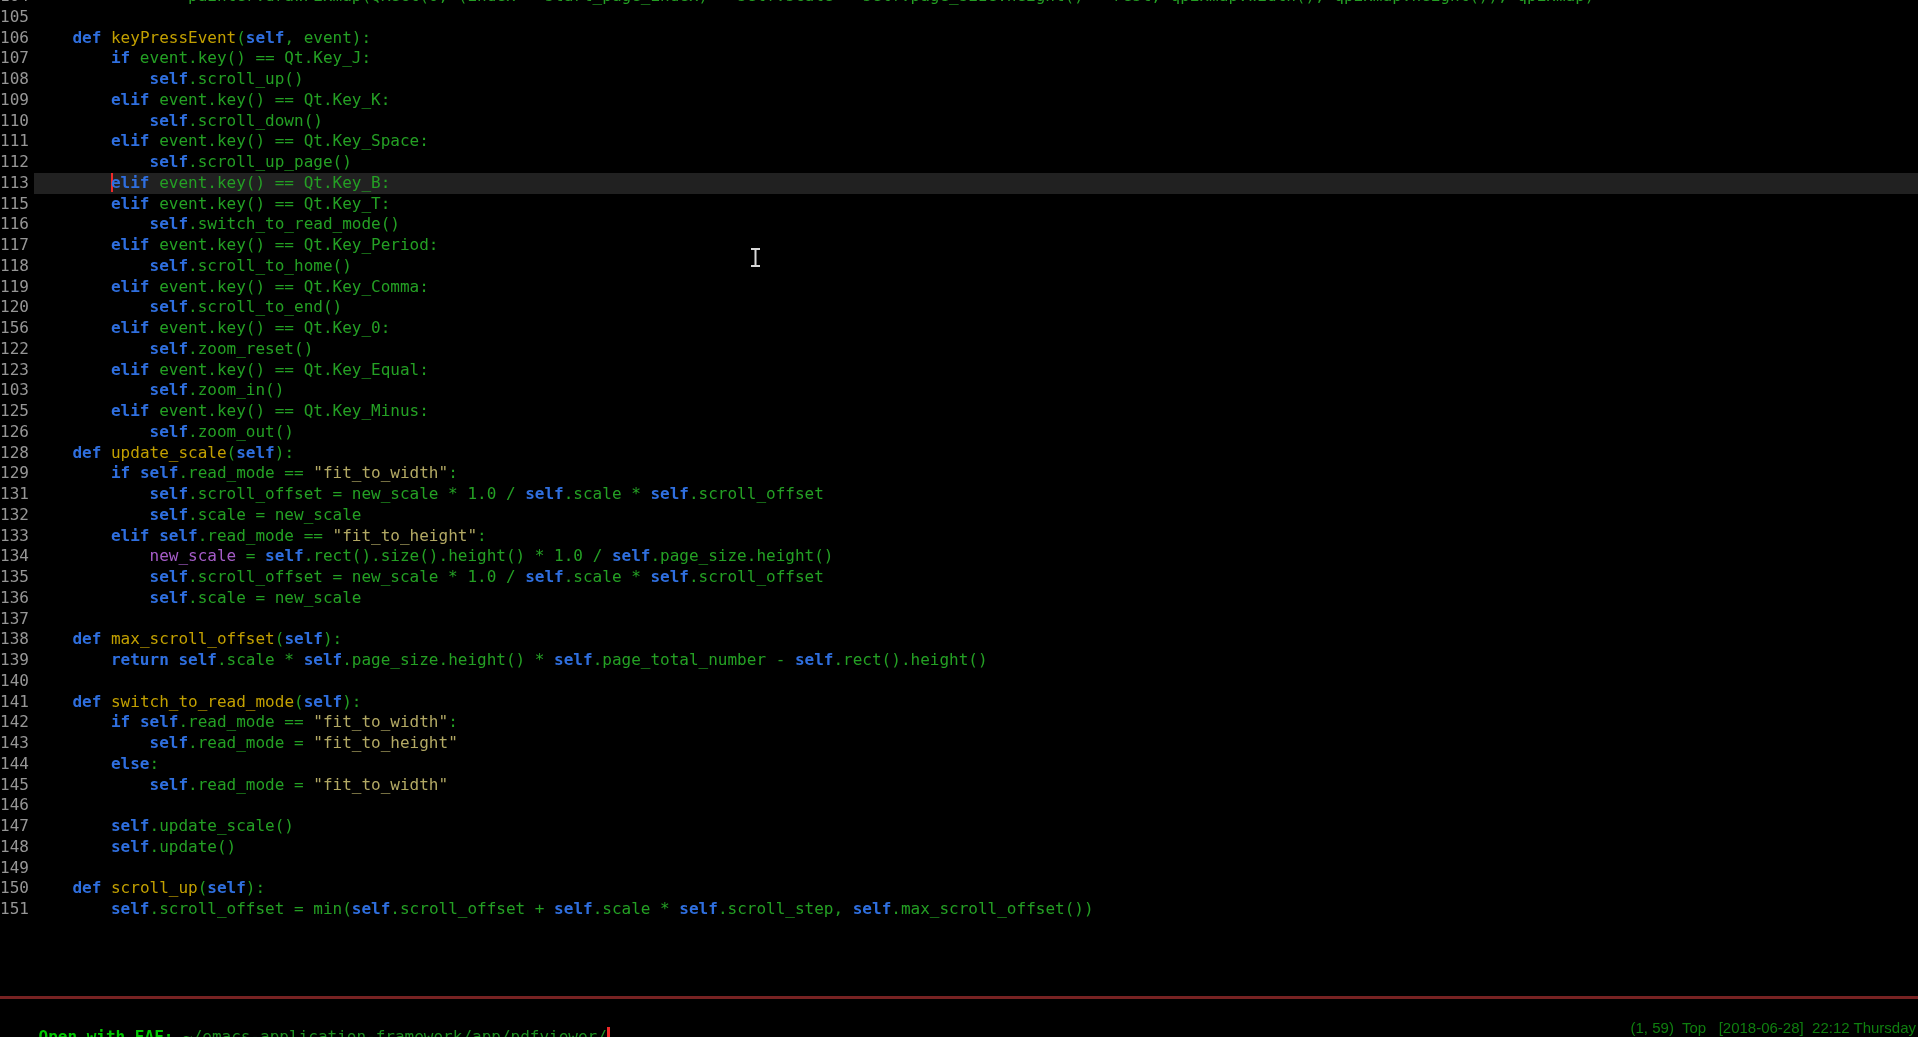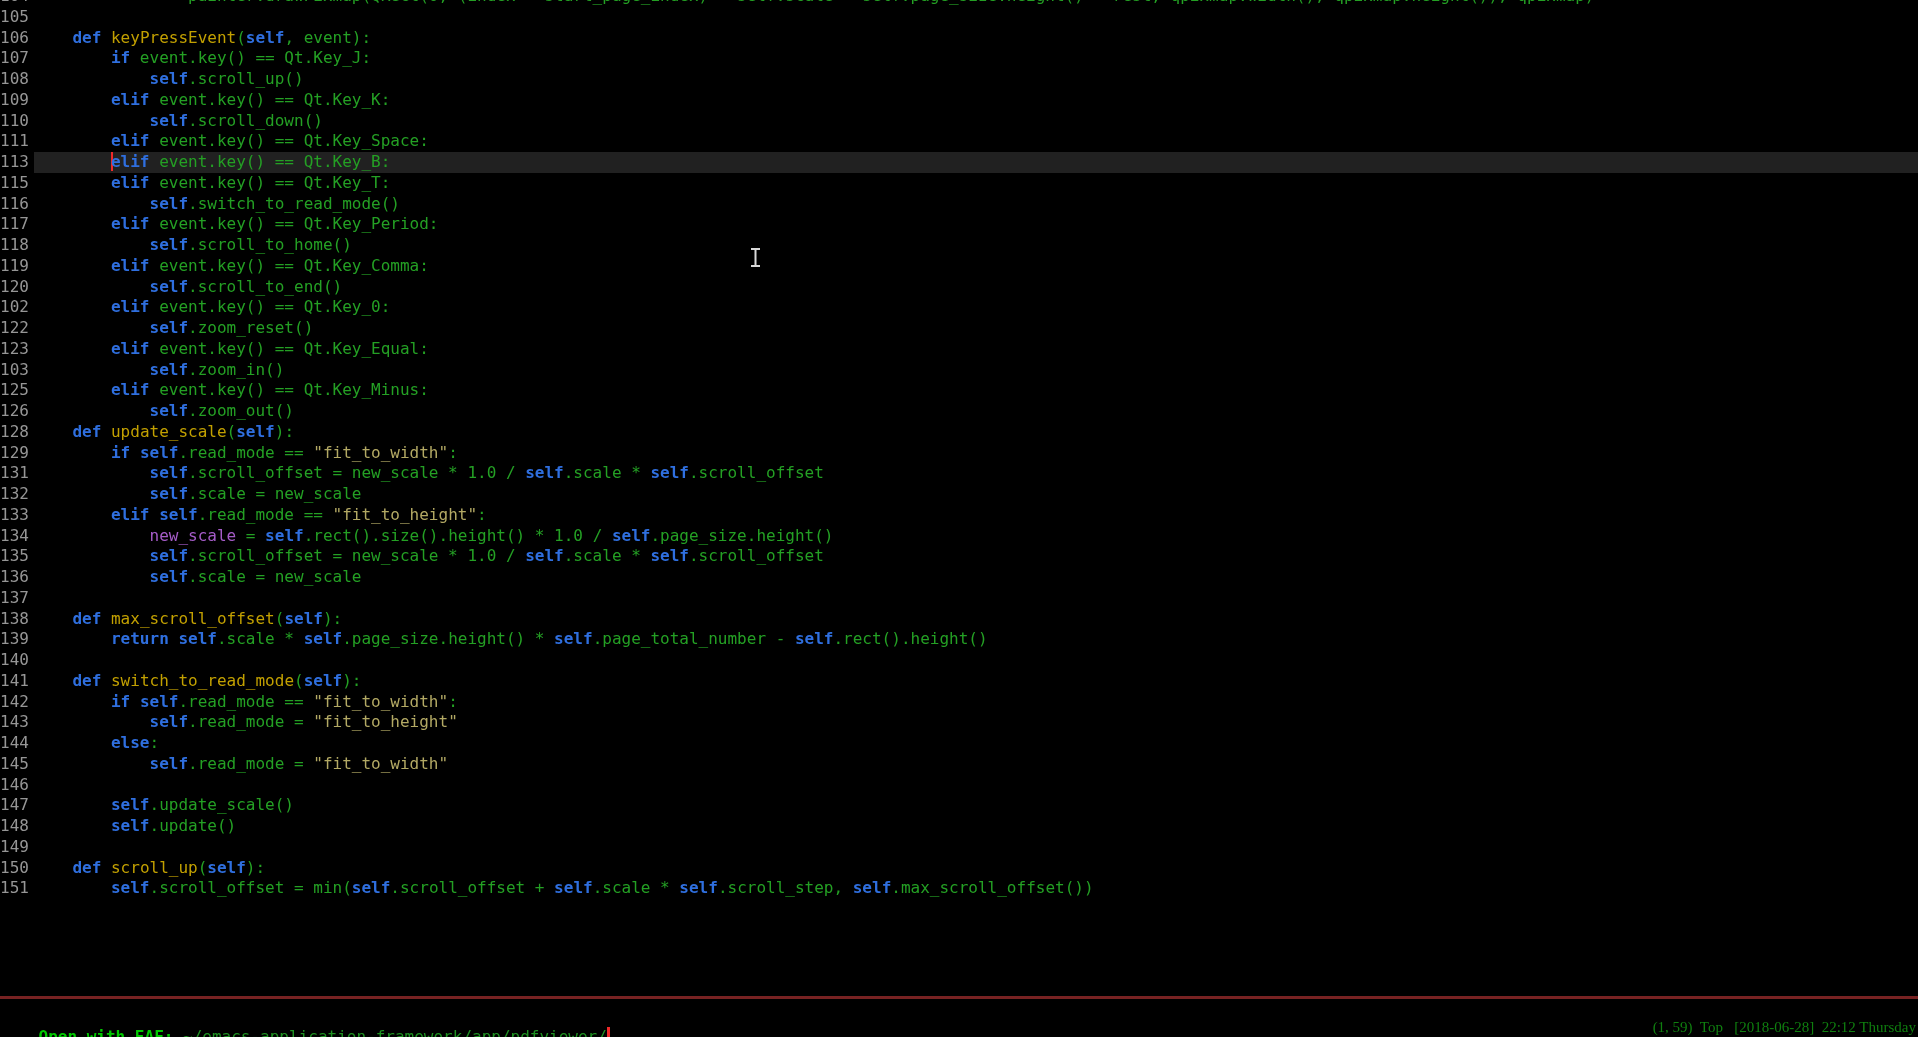--- a/index.html
+++ b/index.html
@@ -23,44 +23,45 @@
   .t-v{color:var(--var)}
   .t-b{color:var(--plain);font-weight:normal}
   .bar-cursor{display:inline-block;width:2px;height:19px;margin-right:-2px;
               vertical-align:text-bottom;background:var(--cursor)}
   #modeline{position:absolute;left:0;top:996px;width:1918px;height:3px;background:var(--modeline)}
   #minibuffer{position:absolute;left:0;top:1004px;width:1848px;height:22px;line-height:22px;white-space:pre}
   #mb-prompt{color:var(--prompt);font-weight:bold}
   #mb-input{color:var(--input)}
   #mb-cursor{display:inline-block;width:3px;height:19px;vertical-align:text-bottom;background:var(--cursor)}
   #tray{position:absolute;right:2px;top:1019px;height:18px;white-space:pre;
-        font-family:Liberation Serif, serif;font-size:15px;color:var(--tray)}
+        font-family:Liberation Sans, sans-serif;font-size:15px;color:var(--tray)}
   #mouse{position:absolute;left:748px;top:247px;width:15px;height:21px}
 </style>
 </head>
 <body>
 
 <div id="screen">
   <div id="code-area">
       <div class="row"><span class="gutter">104</span><span class="code"><span class="t-p">                painter.drawPixmap(QRect(0, (index - start_page_index) * self.scale * self.page_size.height() - rest, qpixmap.width(), qpixmap.height()), qpixmap)</span></span></div>
       <div class="row"><span class="gutter">105</span><span class="code"></span></div>
       <div class="row"><span class="gutter">106</span><span class="code"><span class="t-p">    </span><span class="t-k">def</span><span class="t-p"> </span><span class="t-f">keyPressEvent</span><span class="t-p">(</span><span class="t-k">self</span><span class="t-p">, event):</span></span></div>
       <div class="row"><span class="gutter">107</span><span class="code"><span class="t-p">        </span><span class="t-k">if</span><span class="t-p"> event.key() == Qt.Key_J:</span></span></div>
       <div class="row"><span class="gutter">108</span><span class="code"><span class="t-p">            </span><span class="t-k">self</span><span class="t-p">.scroll_up()</span></span></div>
       <div class="row"><span class="gutter">109</span><span class="code"><span class="t-p">        </span><span class="t-k">elif</span><span class="t-p"> event.key() == Qt.Key_K:</span></span></div>
       <div class="row"><span class="gutter">110</span><span class="code"><span class="t-p">            </span><span class="t-k">self</span><span class="t-p">.scroll_down()</span></span></div>
       <div class="row"><span class="gutter">111</span><span class="code"><span class="t-p">        </span><span class="t-k">elif</span><span class="t-p"> event.key() == Qt.Key_Space:</span></span></div>
+      <div class="row"><span class="gutter">112</span><span class="code"><span class="t-p">            </span><span class="t-k">self</span><span class="t-p">.scroll_up_page()</span></span></div>
       <div class="row hl"><span class="gutter">113</span><span class="code"><span class="t-p">        </span><span class="bar-cursor"></span><span class="t-k">elif</span><span class="t-p"> event.key() == Qt.Key_B:</span></span></div>
       <div class="row"><span class="gutter">115</span><span class="code"><span class="t-p">        </span><span class="t-k">elif</span><span class="t-p"> event.key() == Qt.Key_T:</span></span></div>
       <div class="row"><span class="gutter">116</span><span class="code"><span class="t-p">            </span><span class="t-k">self</span><span class="t-p">.switch_to_read_mode()</span></span></div>
       <div class="row"><span class="gutter">117</span><span class="code"><span class="t-p">        </span><span class="t-k">elif</span><span class="t-p"> event.key() == Qt.Key_Period:</span></span></div>
       <div class="row"><span class="gutter">118</span><span class="code"><span class="t-p">            </span><span class="t-k">self</span><span class="t-p">.scroll_to_home()</span></span></div>
       <div class="row"><span class="gutter">119</span><span class="code"><span class="t-p">        </span><span class="t-k">elif</span><span class="t-p"> event.key() == Qt.Key_Comma:</span></span></div>
       <div class="row"><span class="gutter">120</span><span class="code"><span class="t-p">            </span><span class="t-k">self</span><span class="t-p">.scroll_to_end()</span></span></div>
-      <div class="row"><span class="gutter">102</span><span class="code"><span class="t-p">        </span><span class="t-k">elif</span><span class="t-p"> event.key() == Qt.Key_0:</span></span></div>
+      <div class="row"><span class="gutter">156</span><span class="code"><span class="t-p">        </span><span class="t-k">elif</span><span class="t-p"> event.key() == Qt.Key_0:</span></span></div>
       <div class="row"><span class="gutter">122</span><span class="code"><span class="t-p">            </span><span class="t-k">self</span><span class="t-p">.zoom_reset()</span></span></div>
       <div class="row"><span class="gutter">123</span><span class="code"><span class="t-p">        </span><span class="t-k">elif</span><span class="t-p"> event.key() == Qt.Key_Equal:</span></span></div>
       <div class="row"><span class="gutter">103</span><span class="code"><span class="t-p">            </span><span class="t-k">self</span><span class="t-p">.zoom_in()</span></span></div>
       <div class="row"><span class="gutter">125</span><span class="code"><span class="t-p">        </span><span class="t-k">elif</span><span class="t-p"> event.key() == Qt.Key_Minus:</span></span></div>
       <div class="row"><span class="gutter">126</span><span class="code"><span class="t-p">            </span><span class="t-k">self</span><span class="t-p">.zoom_out()</span></span></div>
       <div class="row"><span class="gutter">128</span><span class="code"><span class="t-p">    </span><span class="t-k">def</span><span class="t-p"> </span><span class="t-f">update_scale</span><span class="t-p">(</span><span class="t-k">self</span><span class="t-p">):</span></span></div>
       <div class="row"><span class="gutter">129</span><span class="code"><span class="t-p">        </span><span class="t-k">if</span><span class="t-p"> </span><span class="t-k">self</span><span class="t-p">.read_mode == </span><span class="t-s">"fit_to_width"</span><span class="t-p">:</span></span></div>
       <div class="row"><span class="gutter">131</span><span class="code"><span class="t-p">            </span><span class="t-k">self</span><span class="t-p">.scroll_offset = new_scale * 1.0 / </span><span class="t-k">self</span><span class="t-p">.scale * </span><span class="t-k">self</span><span class="t-p">.scroll_offset</span></span></div>
       <div class="row"><span class="gutter">132</span><span class="code"><span class="t-p">            </span><span class="t-k">self</span><span class="t-p">.scale = new_scale</span></span></div>
       <div class="row"><span class="gutter">133</span><span class="code"><span class="t-p">        </span><span class="t-k">elif</span><span class="t-p"> </span><span class="t-k">self</span><span class="t-p">.read_mode == </span><span class="t-s">"fit_to_height"</span><span class="t-p">:</span></span></div>

